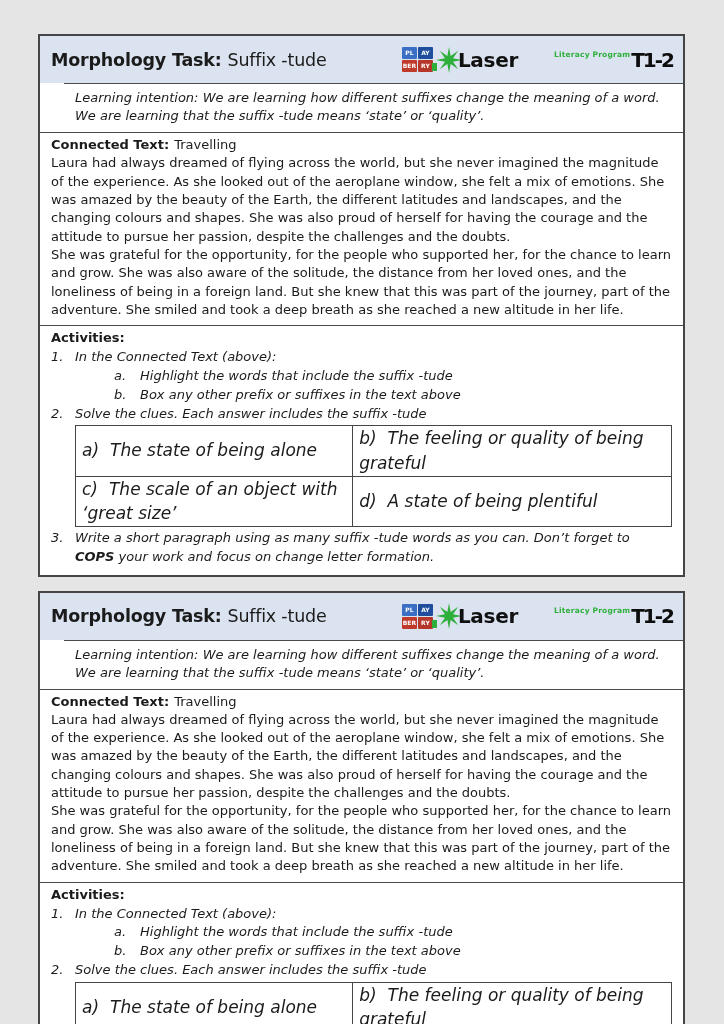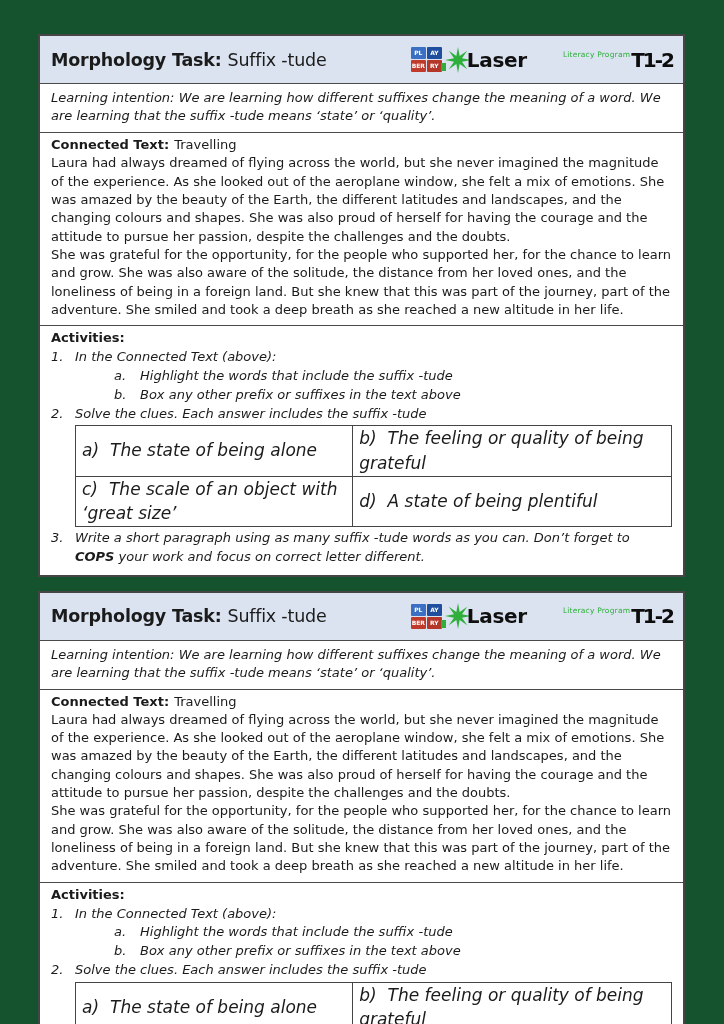--- a/index.html
+++ b/index.html
@@ -3,21 +3,21 @@
 <meta charset="utf-8">
 <style>
   * { box-sizing: border-box; }
   html, body { margin: 0; padding: 0; }
   body {
     width: 724px; height: 1024px;
     background: #ffffff;
     font-family: "DejaVu Sans", sans-serif;
     color: #1b1b1b;
   }
-  .page { position: relative; width: 724px; height: 1024px; overflow: hidden; background:#14532d; }
+  .page { position: relative; width: 724px; height: 1024px; overflow: hidden; background:#e5e5e5; }
 
   .sheet {
     margin-left: 38px;
     width: 647px;
     border: 2px solid #454545;
     background: #ffffff;
   }
   .sheet--first  { margin-top: 34px; }
   .sheet--second { margin-top: 14px; }
 
@@ -51,27 +51,27 @@
   .tile-ay  { background: #1e4e9d; }
   .tile-ber { background: #c03a2b; }
   .tile-ry  { background: #b5372a; }
   .puzzle-tab {
     position: absolute; right: -4px; bottom: 1px;
     width: 5px; height: 8px; background: #2eaf3b;
   }
   .star { margin: 0 -4px 0 1px; display: flex; align-items: center; }
   .brand-stack { display: flex; flex-direction: row; }
   .brand { font-size: 20px; font-weight: bold; line-height: 1; color: #101010; letter-spacing: -0.3px; }
-  .brand-sub { font-size: 7.5px; font-weight: normal; color: #2eaf3b; margin: 0 0 0 8px; letter-spacing: 0.2px; white-space: nowrap; padding-left: 28px; }
+  .brand-sub { font-size: 7.5px; font-weight: bold; color: #2eaf3b; margin: 0 0 0 8px; letter-spacing: 0.2px; white-space: nowrap; padding-left: 28px; }
   .term { font-size: 20px; font-weight: bold; letter-spacing: -2px; line-height: 1; margin-left: 1px; color: #0d0d0d; }
 
   
   .row { border-top: 1px solid #4a4a4a; padding: 4px 11px; font-size: 13px; }
 
-  .row-intention { font-style: italic; padding: 5px 11px 6px; line-height: 1.42; }
+  .row-intention { font-style: italic; padding: 5px 11px 6px; line-height: 1.42; margin-left: 24px; }
 
   .row-connected { padding: 3px 11px 6px; line-height: 1.41; }
   .row-connected p { margin: 0; }
   .ct-heading b { font-weight: bold; margin-right: 5px; }
 
   .row-activities { padding: 3px 11px 8px; line-height: 1.45; }
   .act-heading { font-weight: bold; }
   .act-item { display: flex; font-style: italic; }
   .act-num { flex: 0 0 24px; }
   .act-sub { margin-left: 63px; }
@@ -162,21 +162,21 @@
           </tr>
           <tr>
             <td class="c0"><span class="clue-letter">c)</span><span>The scale of an object with ‘great size’</span></td>
             <td><span class="clue-letter">d)</span><span>A state of being plentiful</span></td>
           </tr>
         </tbody>
       </table>
 
       <div class="act-item">
         <span class="act-num">3.</span>
-        <span class="act-text"><span>Write a short paragraph using as many suffix -tude words as you can. Don’t forget to </span><b>COPS</b><span> your work and focus on correct letter different.</span></span>
+        <span class="act-text"><span>Write a short paragraph using as many suffix -tude words as you can. Don’t forget to </span><b>COPS</b><span> your work and focus on change letter formation.</span></span>
       </div>
     </div>
   </div>
 
   <div class="sheet sheet--second">
 
     <div class="row-header">
       <span class="ws-title"><b>Morphology Task:</b><span>Suffix -tude</span></span>
       <span class="logo">
         <span class="puzzle">

